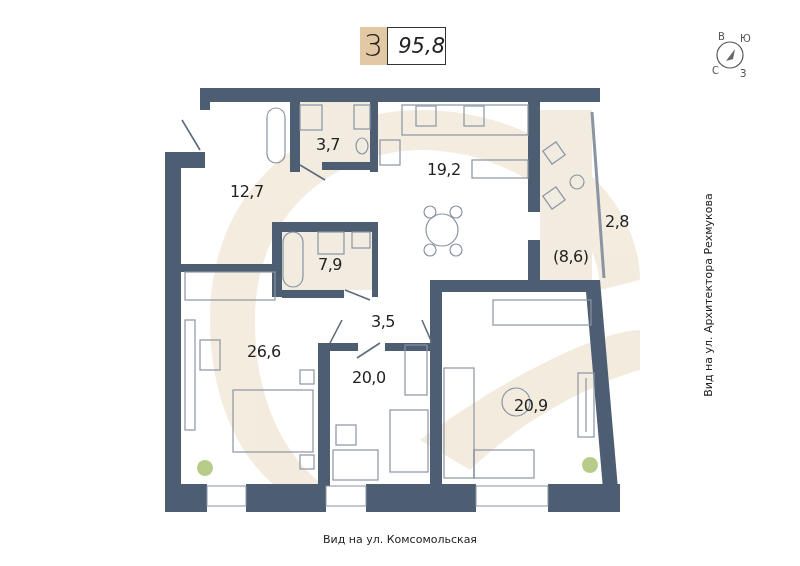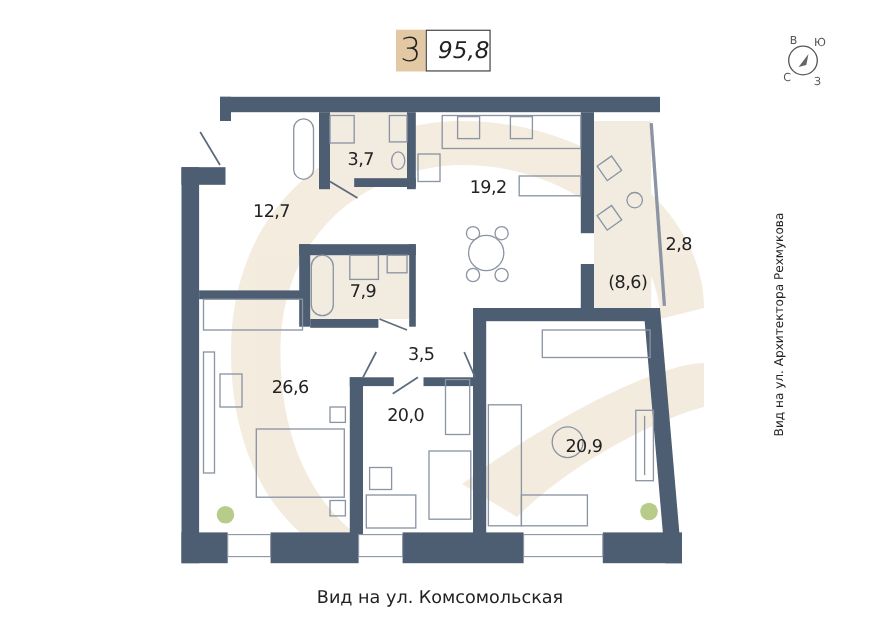--- a/index.html
+++ b/index.html
@@ -3,21 +3,21 @@
 <meta charset="utf-8">
 <style>
   html, body { margin:0; padding:0; background:#ffffff; }
   body { width:800px; height:566px; position:relative; overflow:hidden; font-family:"DejaVu Sans", sans-serif; }
   .header-badge { position:absolute; left:360px; top:27px; height:38px; display:flex; }
   .rooms-count { width:27px; height:38px; background:#e3c9a3; color:#222; font-size:30px; line-height:38px; text-align:center; font-weight:300; }
   .area-total { width:57px; height:36px; border:1px solid #333; color:#222; font-size:21px; line-height:36px; text-align:right; font-weight:300; background:#fff;font-style:italic; }
   .compass { position:absolute; left:700px; top:30px; width:60px; height:50px; }
   .plan { position:absolute; left:0; top:0; width:800px; height:566px; }
   .room-label { position:absolute; font-size:16px; color:#222; font-weight:400; letter-spacing:-0.5px; }
-  .street-bottom { position:absolute; left:0; width:800px; top:533px; text-align:center; font-size:16px; color:#222; }
+  .street-bottom { position:absolute; left:0; width:800px; top:533px; text-align:center; font-size:11px; color:#222; }
   .street-right { position:absolute; left:708px; top:295px; transform:translate(-50%,-50%) rotate(-90deg); white-space:nowrap; font-size:11px; color:#222; }
 </style>
 </head>
 <body>
 
 <div class="header-badge">
   <div class="rooms-count">3</div>
   <div class="area-total">95,8</div>
 </div>
 

